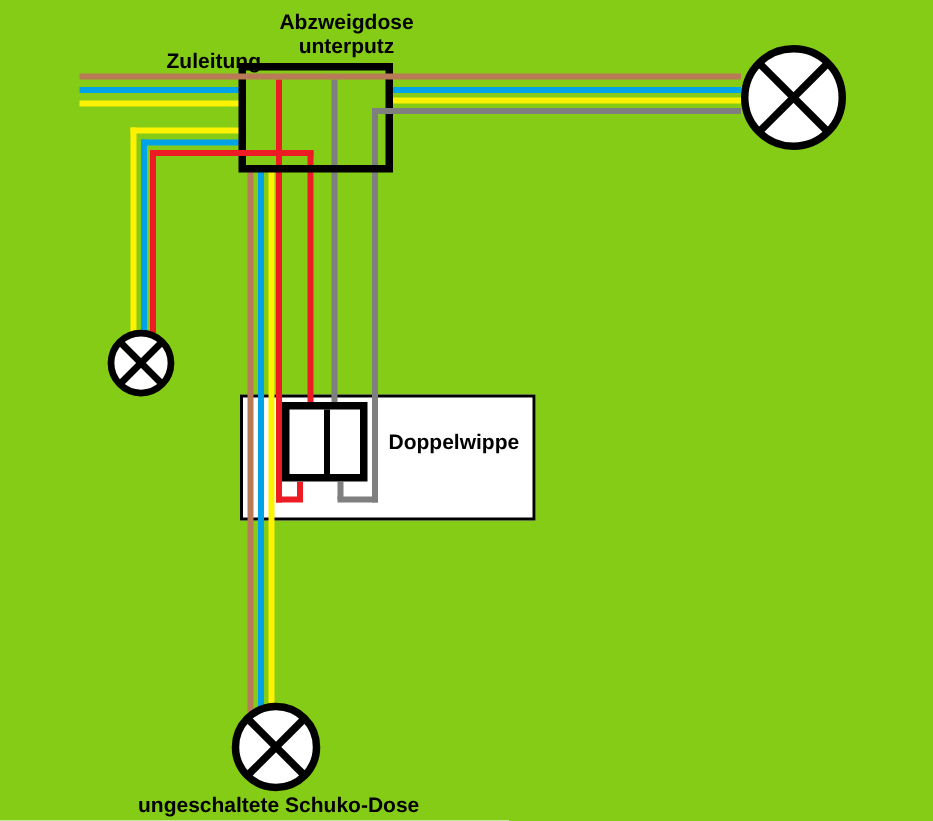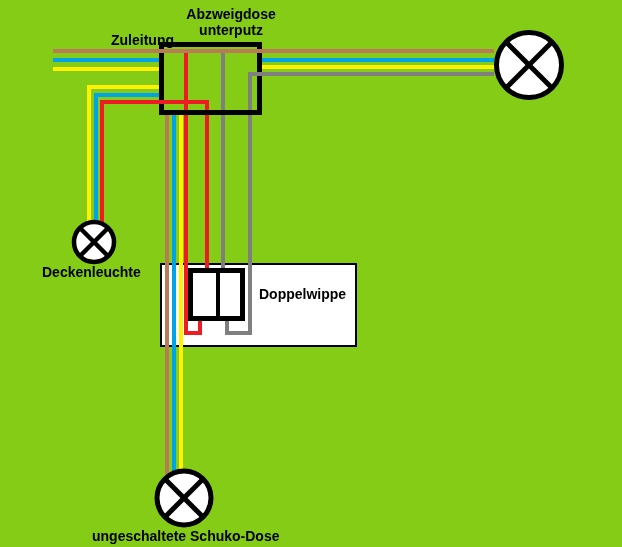--- a/index.html
+++ b/index.html
@@ -67,21 +67,20 @@
   </svg>
 
   <div class="label" id="label-junction-box">
     <div>Abzweigdose</div>
     <div>unterputz</div>
   </div>
 
   <div class="label" id="label-supply">Zuleitung</div>
 
 
-  <div class="label" id="label-ceiling-light">Deckenleuchte</div>
 
   <div class="label label2" id="label-switch">
     <div>Doppelwippe</div>
   </div>
 
   <div class="label" id="label-unswitched-socket">ungeschaltete Schuko-Dose</div>
 
 <div class="wire" style="left: 53px; top: 58px; width: 111px; height: 4px; background: rgb(0, 162, 232); z-index: 2;"></div>
     <div class="wire" style="left: 53px; top: 67px; width: 111px; height: 4px; background: rgb(255, 242, 0); z-index: 2;"></div>
     <div class="wire" style="left: 87px; top: 85px; width: 77px; height: 4px; background: rgb(255, 242, 0); z-index: 2;"></div>

